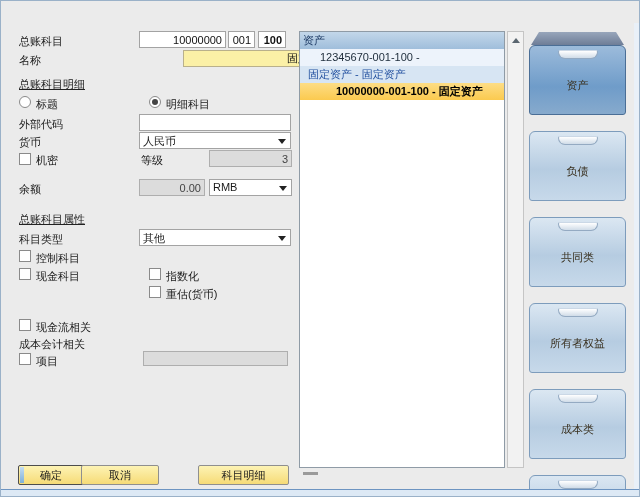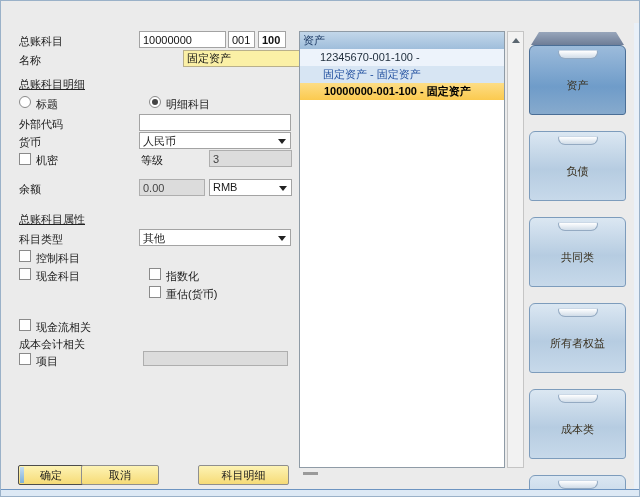--- a/index.html
+++ b/index.html
@@ -13,41 +13,41 @@
   .title{position:absolute;left:12px;top:4px;font-size:12px;color:#333;}
   .winbtns{position:absolute;right:7px;top:4px;display:flex;gap:3px;}
   .winbtn{position:relative;width:17px;height:14px;background:linear-gradient(#fbfbfb,#c8c8c8);border:1px solid #8f8f8f;border-radius:3px;box-sizing:border-box;cursor:default;}
   .icon-min{position:absolute;left:3px;right:3px;bottom:2px;height:2px;background:#666;}
   .icon-max{position:absolute;left:3px;right:3px;top:2px;bottom:2px;border:2px solid #666;}
   .icon-close{position:absolute;left:0;right:0;top:-1px;text-align:center;line-height:14px;font-size:11px;font-weight:bold;color:#555;}
 
   
   .lbl{position:absolute;white-space:nowrap;}
   .section{position:absolute;text-decoration:underline;color:#222;white-space:nowrap;}
-  .inp{position:absolute;height:17px;border:1px solid #a3a3a3;background:#fff;font:inherit;padding:0 3px;box-sizing:border-box;color:#111;}
+  .inp{position:absolute;height:17px;border:1px solid #a3a3a3;background:#fff;font:inherit;padding:0 3px;box-sizing:border-box;color:#111;text-align:right;}
   .inp.yellow{background:#fbf0a6;border-color:#b9b08b;}
   .inp.gray{background:#dcdcdc;border-color:#aeaeae;color:#444;}
   .dd{position:absolute;height:17px;border:1px solid #a3a3a3;background:#fff;box-sizing:border-box;padding:1px 14px 0 3px;cursor:default;}
   .dd-arrow{position:absolute;right:4px;top:6px;width:0;height:0;border-left:4px solid transparent;border-right:4px solid transparent;border-top:5px solid #222;}
   .cb{position:absolute;width:12px;height:12px;background:#fff;border:1px solid #8a8a8a;box-sizing:border-box;cursor:default;}
   .radio{position:absolute;width:12px;height:12px;background:#fff;border:1px solid #8a8a8a;border-radius:50%;box-sizing:border-box;cursor:default;}
   .radio-dot{position:absolute;left:2px;top:2px;width:6px;height:6px;border-radius:50%;background:#444;}
 
   
   .btn{position:absolute;height:20px;background:linear-gradient(#fdf3b4,#f6db77);border:1px solid #8f8f8f;border-radius:2px;box-sizing:border-box;text-align:center;line-height:18px;cursor:default;}
   .btn.default{border-color:#4d4d4d;}
   .ok-stripe{position:absolute;left:1px;top:1px;bottom:1px;width:4px;background:linear-gradient(#c3dcf2,#7fb0d8);}
 
   
   .tree{position:absolute;left:298px;top:30px;width:206px;height:437px;background:#fff;border:1px solid #8f9ba6;box-sizing:border-box;overflow:hidden;}
   .tree-header{height:17px;line-height:17px;background:linear-gradient(#c3d7ea,#9fbedb);color:#16335e;padding-left:3px;white-space:nowrap;}
   .tree-row{height:17px;line-height:16px;white-space:nowrap;overflow:hidden;cursor:default;}
   .trow-0{background:#edf3fb;padding-left:20px;color:#1c2b3a;}
-  .trow-1{background:#d7e5f3;padding-left:23px;color:#1f4e9e;}
-  .trow-2{background:linear-gradient(#fddd85,#fbca4f);padding-left:24px;color:#000;font-weight:bold;}
+  .trow-1{background:#d7e5f3;padding-left:8px;color:#1f4e9e;}
+  .trow-2{background:linear-gradient(#fddd85,#fbca4f);padding-left:36px;color:#000;font-weight:bold;}
   .vscroll{position:absolute;left:506px;top:30px;width:17px;height:437px;background:#f2f2f2;border:1px solid #c5c5c5;box-sizing:border-box;cursor:default;}
   .scroll-up{width:0;height:0;border-left:4px solid transparent;border-right:4px solid transparent;border-bottom:5px solid #5a6670;margin:6px auto 0;}
   .hscroll-dash{position:absolute;left:302px;top:471px;width:15px;height:3px;background:#9a9a9a;}
 
   
   .cabinet{position:absolute;left:528px;top:31px;width:97px;}
   .cabinet-top{height:13px;margin:0 2px;background:linear-gradient(#98a6bb,#6e7d97);clip-path:polygon(8px 0,calc(100% - 8px) 0,100% 100%,0 100%);}
   .drawer{position:relative;height:70px;margin-top:16px;border:1px solid #7d9cbc;border-radius:6px 6px 3px 3px;background:linear-gradient(180deg,#dbe7f2,#b6cce1 55%,#c7d9ea);box-sizing:border-box;cursor:default;}
   .drawer.selected{background:linear-gradient(180deg,#9cbbdb,#6f9cc9 60%,#87aacd);border-color:#4a6e96;}
   .handle{width:40px;height:9px;margin:4px auto 0;background:linear-gradient(#ffffff,#d0dce8);border:1px solid #94aac2;border-top-color:#cbd8e6;border-radius:2px 2px 7px 7px;box-sizing:border-box;}

